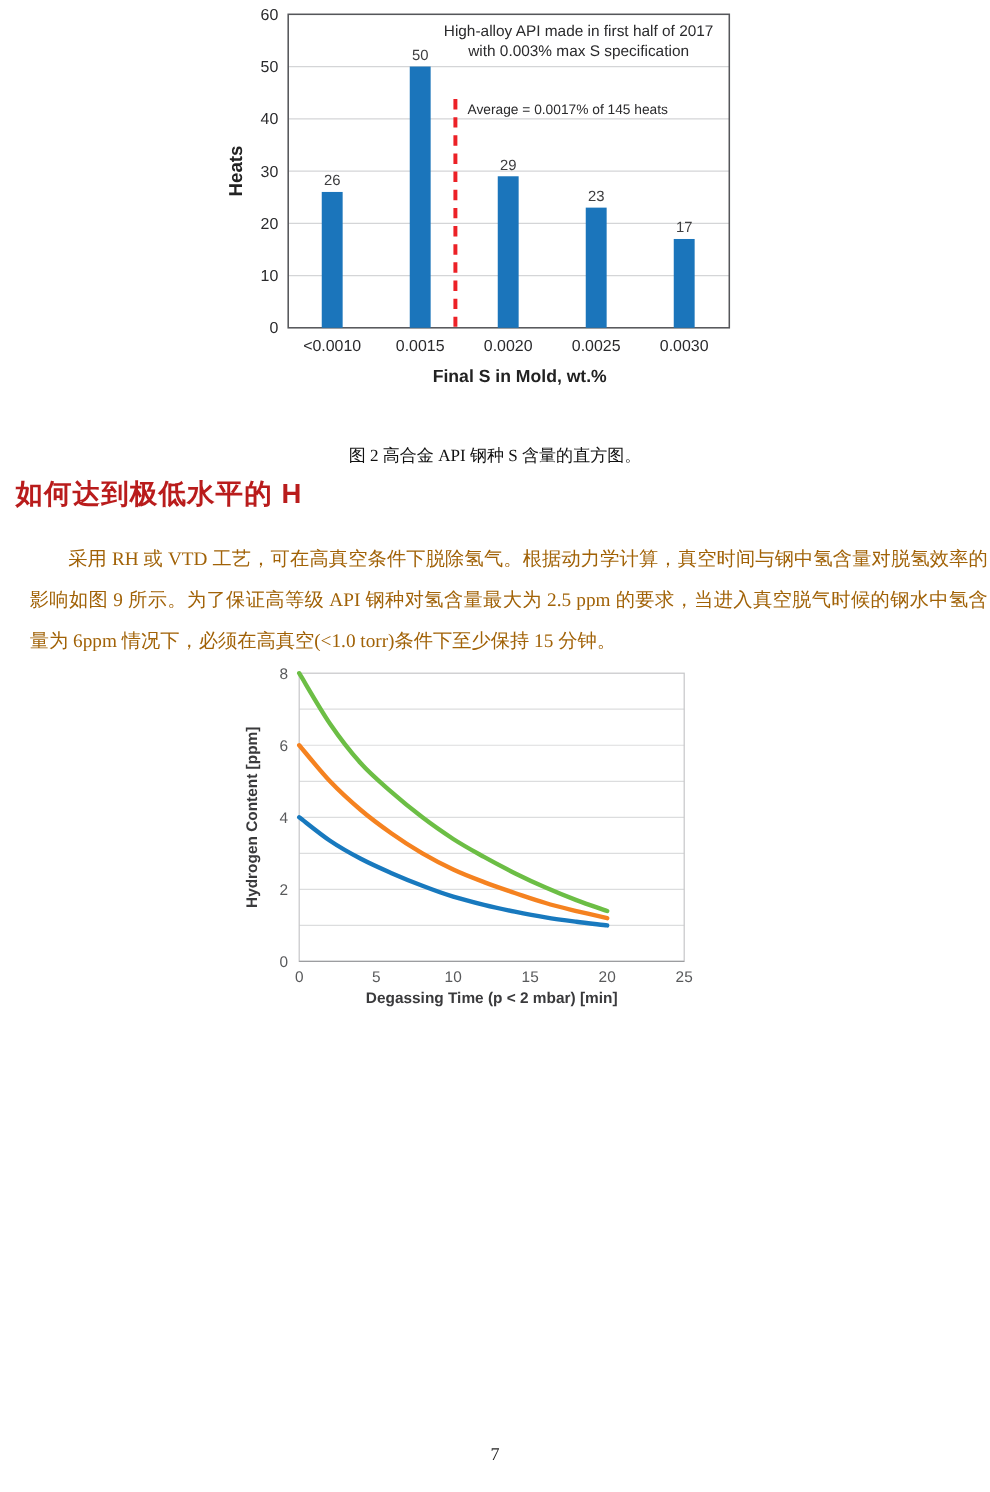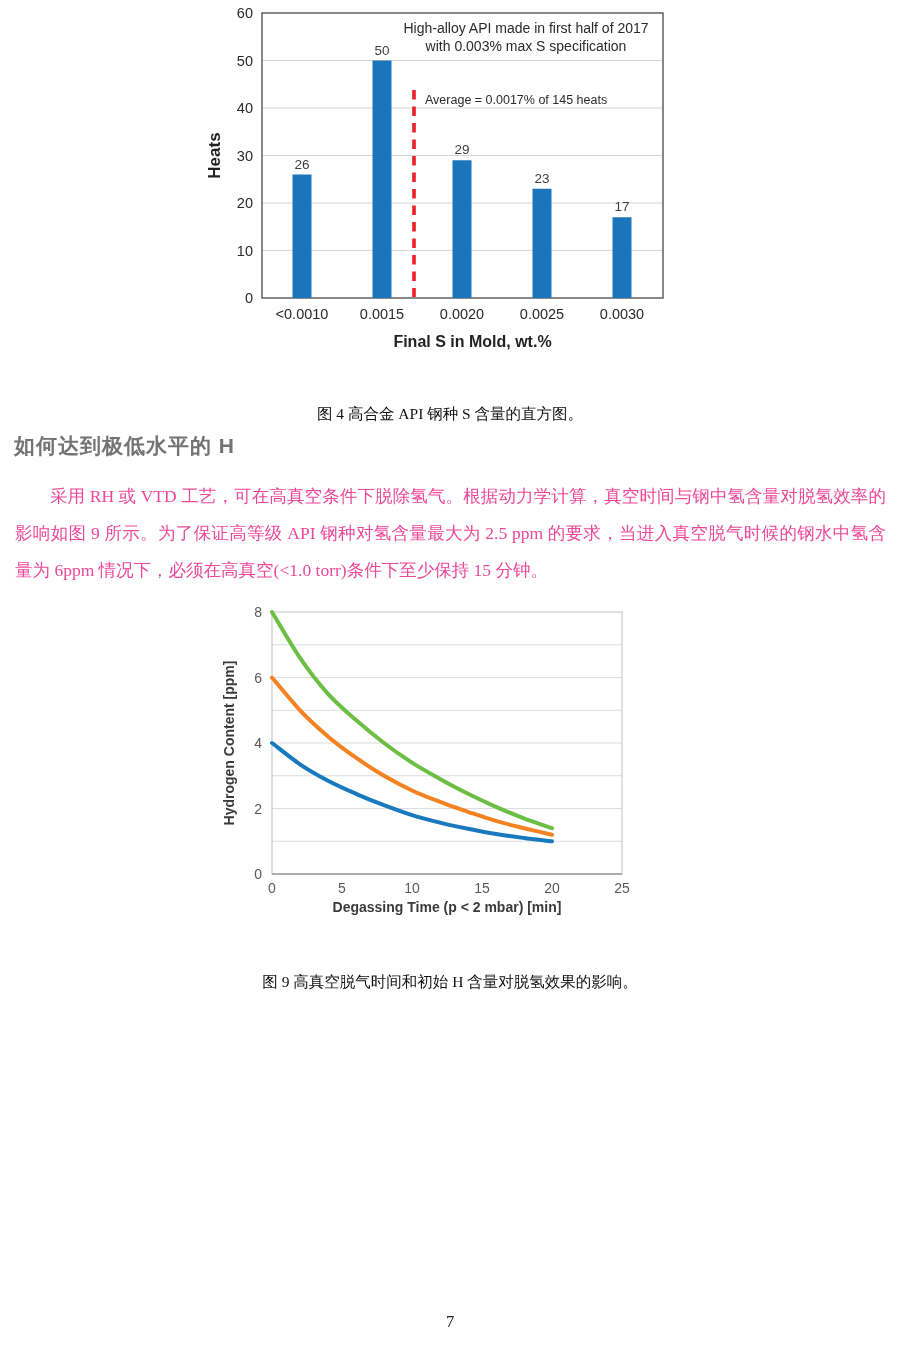--- a/index.html
+++ b/index.html
@@ -13,25 +13,25 @@
   #line-chart{left:200px;top:598px;}
   .caption{
     position:absolute;left:0;width:100%;text-align:center;
     font-size:15.5px;color:#111;
   }
   #caption-fig8{top:388px;}
   #caption-fig9{top:956px;}
   .heading{
     position:absolute;left:14px;top:432px;margin:0;
     font-family:"Liberation Sans","DejaVu Sans",sans-serif;
-    font-size:21px;font-weight:bold;color:#737373;letter-spacing:1px;
+    font-size:25px;font-weight:bold;color:#b91c1c;letter-spacing:1px;
   }
   .body-para{
-    position:absolute;left:15px;width:871px;margin:0;
-    font-size:17.5px;line-height:37px;text-align:justify;text-indent:35px;color:#ec4899;
+    position:absolute;left:15px;width:871px;margin:12px;
+    font-size:17.5px;line-height:37px;text-align:justify;text-indent:35px;color:#a16207;
   }
   #para-1{top:478px;}
   #para-2{top:1000px;}
   .body-para sup{font-size:11px;line-height:0;}
   .page-number{
     position:absolute;top:1312px;left:0;width:100%;text-align:center;
     font-size:16.5px;color:#222;
   }
 </style>
 </head>
@@ -69,21 +69,21 @@
       <text x="422" y="211.25" text-anchor="middle" font-size="13.5" fill="#3E3E40">17</text>
       <text x="422" y="319" text-anchor="middle" font-size="14.5" fill="#2A2A2C">0.0030</text>
       <line x1="213.99999999999997" y1="90" x2="213.99999999999997" y2="297" stroke="#EC2127" stroke-width="3.6" stroke-dasharray="9.5 7"></line>
       <text x="224.99999999999997" y="104" font-size="12.5" fill="#2A2A2C">Average = 0.0017% of 145 heats</text>
       <text x="326" y="33" text-anchor="middle" font-size="14" fill="#2A2A2C">High-alloy API made in first half of 2017</text>
       <text x="326" y="51" text-anchor="middle" font-size="14" fill="#2A2A2C">with 0.003% max S specification</text>
       <text x="272.5" y="347" text-anchor="middle" font-size="16" font-weight="bold" fill="#222">Final S in Mold, wt.%</text>
       <text x="20" y="155.5" text-anchor="middle" font-size="17" font-weight="bold" fill="#222" transform="rotate(-90 20 155.5)">Heats</text>
     </svg>
 
-  <p class="caption" id="caption-fig8">图 4 高合金 API 钢种 S 含量的直方图。</p>
+  <p class="caption" id="caption-fig8">图 2 高合金 API 钢种 S 含量的直方图。</p>
 
   <h2 class="heading">如何达到极低水平的 H</h2>
 
   <p class="body-para" id="para-1">采用 RH 或 VTD 工艺，可在高真空条件下脱除氢气。根据动力学计算，真空时间与钢中氢含量对脱氢效率的影响如图 9 所示。为了保证高等级 API 钢种对氢含量最大为 2.5 ppm 的要求，当进入真空脱气时候的钢水中氢含量为 6ppm 情况下，必须在高真空(&lt;1.0 torr)条件下至少保持 15 分钟。</p>
 
   <svg id="line-chart" class="chart" width="480" height="330" viewBox="0 0 480 330">
       <line x1="72" y1="243.25" x2="422" y2="243.25" stroke="#DCDDDE" stroke-width="1.1"></line>
       <line x1="72" y1="210.5" x2="422" y2="210.5" stroke="#DCDDDE" stroke-width="1.1"></line>
       <line x1="72" y1="177.75" x2="422" y2="177.75" stroke="#DCDDDE" stroke-width="1.1"></line>
       <line x1="72" y1="145" x2="422" y2="145" stroke="#DCDDDE" stroke-width="1.1"></line>
@@ -103,18 +103,17 @@
       <text x="62" y="150" text-anchor="end" font-size="14" fill="#58595B">4</text>
       <text x="62" y="84.5" text-anchor="end" font-size="14" fill="#58595B">6</text>
       <text x="62" y="19" text-anchor="end" font-size="14" fill="#58595B">8</text>
       <text x="247" y="314" text-anchor="middle" font-size="14" font-weight="bold" fill="#3A3A3C">Degassing Time (p &lt; 2 mbar) [min]</text>
       <text x="34" y="145" text-anchor="middle" font-size="14" font-weight="bold" fill="#3A3A3C" transform="rotate(-90 34 145)">Hydrogen Content [ppm]</text>
       <path d="M72.0,14.0C76.7,21.6 90.7,46.2 100.0,59.9C109.3,73.5 118.7,85.5 128.0,95.9C137.3,106.2 146.7,113.9 156.0,122.1C165.3,130.3 174.7,137.9 184.0,145.0C193.3,152.1 202.7,158.6 212.0,164.7C221.3,170.7 230.7,175.8 240.0,181.0C249.3,186.2 258.7,191.1 268.0,195.8C277.3,200.4 286.7,204.8 296.0,208.9C305.3,213.0 314.7,216.8 324.0,220.3C333.3,223.9 347.3,228.5 352.0,230.2" fill="none" stroke="#6CBE45" stroke-width="4" stroke-linecap="round" stroke-linejoin="round"></path>
       <path d="M72.0,79.5C76.7,85.0 90.7,102.4 100.0,112.3C109.3,122.1 118.7,130.5 128.0,138.4C137.3,146.4 146.7,153.2 156.0,159.7C165.3,166.3 174.7,172.3 184.0,177.8C193.3,183.2 202.7,188.1 212.0,192.5C221.3,196.9 230.7,200.4 240.0,203.9C249.3,207.5 258.7,210.6 268.0,213.8C277.3,216.9 286.7,220.2 296.0,222.9C305.3,225.7 314.7,227.9 324.0,230.2C333.3,232.4 347.3,235.6 352.0,236.7" fill="none" stroke="#F58220" stroke-width="4" stroke-linecap="round" stroke-linejoin="round"></path>
       <path d="M72.0,145.0C76.7,148.5 90.7,160.0 100.0,166.3C109.3,172.6 118.7,177.8 128.0,182.7C137.3,187.6 146.7,191.7 156.0,195.8C165.3,199.9 174.7,203.7 184.0,207.2C193.3,210.8 202.7,214.2 212.0,217.1C221.3,219.9 230.7,222.3 240.0,224.6C249.3,226.9 258.7,228.9 268.0,230.8C277.3,232.7 286.7,234.5 296.0,236.0C305.3,237.6 314.7,238.8 324.0,240.0C333.3,241.2 347.3,242.7 352.0,243.3" fill="none" stroke="#1879BE" stroke-width="4" stroke-linecap="round" stroke-linejoin="round"></path>
     </svg>
 
-  <p class="caption" id="caption-fig9">图 9 高真空脱气时间和初始 H 含量对脱氢效果的影响。</p>
 
 
   <div class="page-number">7</div>
 
 </div>
 
 </body></html>

